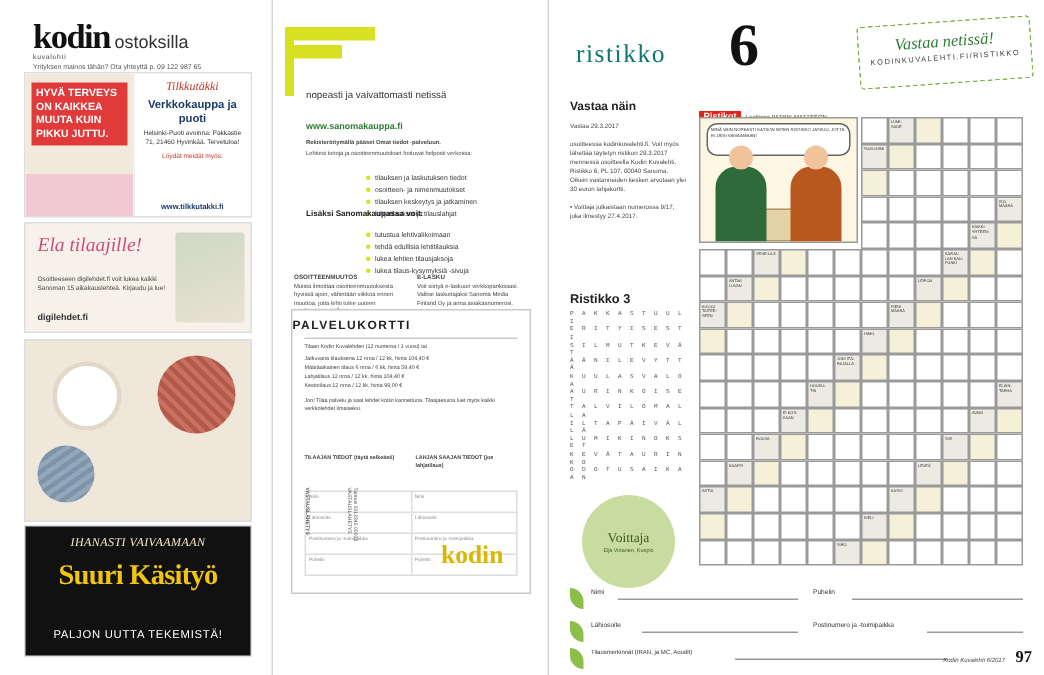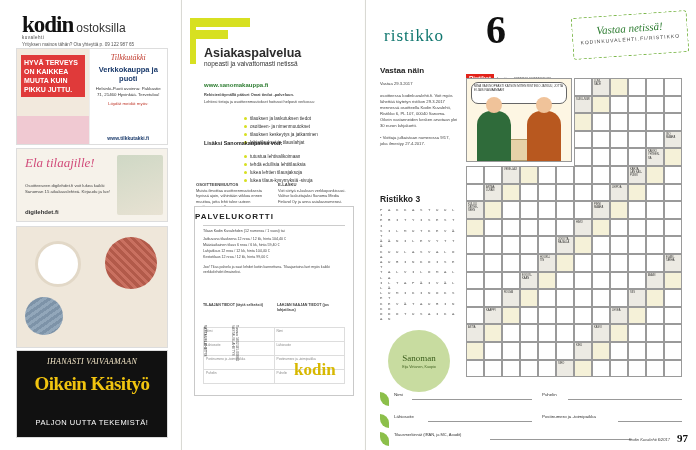--- a/index.html
+++ b/index.html
@@ -145,33 +145,32 @@
     </div>
 
     <div class="adbox ad3">
       <div class="cup"></div>
       <div class="yarn"></div>
       <div class="yarn2"></div>
     </div>
 
     <div class="adbox ad4">
       <div class="kicker">IHANASTI VAIVAAMAAN</div>
-      <div class="title">Oikein Käsityö</div>
+      <div class="title">Suuri Käsityö</div>
       <div class="foot">PALJON UUTTA TEKEMISTÄ!</div>
     </div>
   </div>
 
   <div class="vline" style="left:181px;"></div>
 
   <div class="colB">
     <div class="bcorner"></div>
     <div class="bstripe"></div>
     <div class="bstripe2"></div>
 
-    <div class="btitle">Asiakaspalvelua</div>
     <div class="bsub">nopeasti ja vaivattomasti netissä</div>
     <div class="burl">www.sanomakauppa.fi</div>
 
     <div class="btext" style="left:22px;top:92px;width:150px;font-weight:bold;">Rekisteröitymällä pääset Omat tiedot -palveluun.</div>
     <div class="btext" style="left:22px;top:99px;width:150px;">Lehtiesi tietoja ja osoitteenmuutokset hoituvat helposti verkossa:</div>
 
     <ul class="blist" style="top:110px;">
       <li>tilauksen ja laskutuksen tiedot</li>
       <li>osoitteen- ja nimenmuutokset</li>
       <li>tilauksen keskeytys ja jatkaminen</li>
@@ -257,21 +256,21 @@
       <div>K U U L A S V A L O A</div>
       <div>A U R I N K O I S E T</div>
       <div>T A L V I L O M A L L A</div>
       <div>I L T A P Ä I V Ä L L Ä</div>
       <div>L U M I K I N O K S E T</div>
       <div>K E V Ä T A U R I N K O</div>
       <div>O D O T U S A I K A A N</div>
     </div>
 
     <div class="voittaja">
-      <div class="t">Sanoman</div>
+      <div class="t">Voittaja</div>
       <div class="s">Eija Virtanen, Kuopio</div>
     </div>
 
     <div class="sponsor">
       <span class="red">Ristikot</span><span class="txt">Laatijana PATRIK MATTSSON</span>
     </div>
 
     <div class="xgrid">
         <div class="cell" style="left: 108px; top: 0px; width: 18px; height: 17.6px;"></div>
         <div class="cell clue" style="left: 126px; top: 0px; width: 18px; height: 17.6px;">LUMI-SADE</div>

